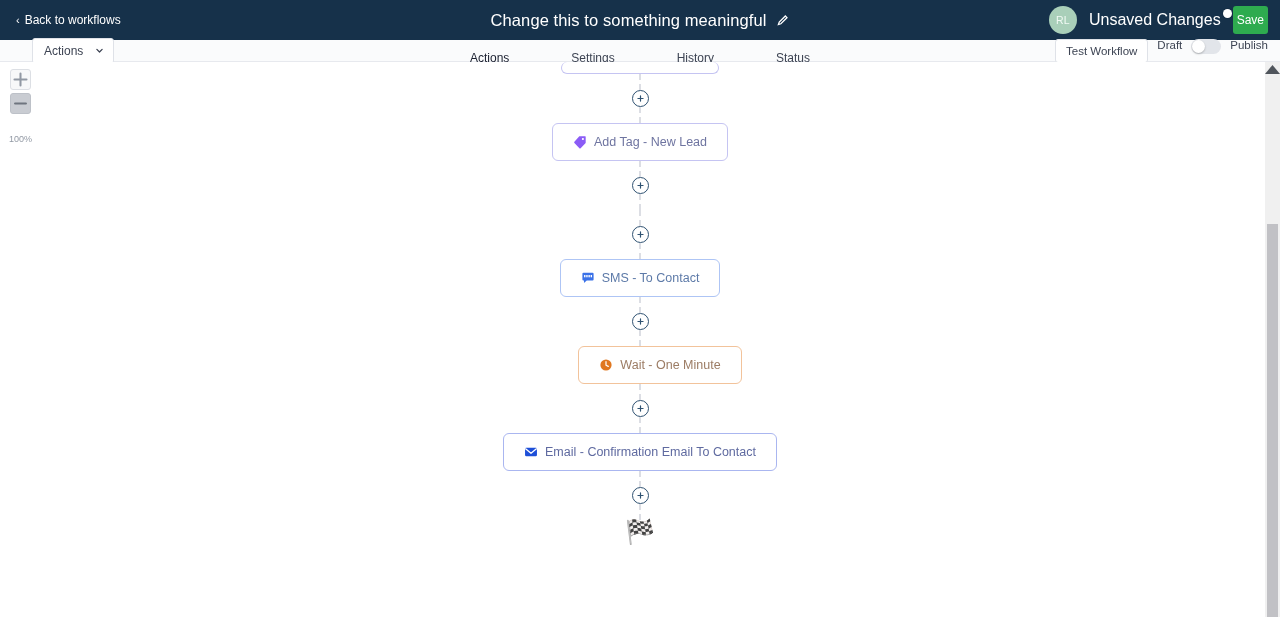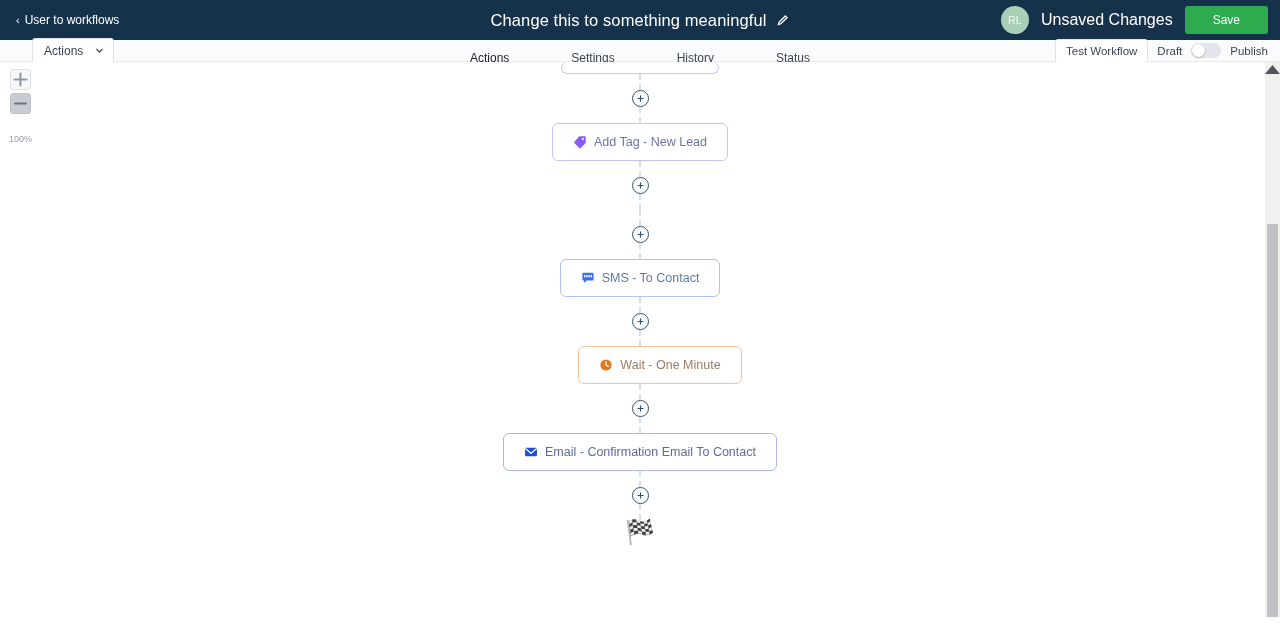--- a/index.html
+++ b/index.html
@@ -80,21 +80,21 @@
     color: #ffffff;
     font-size: 16px;
     white-space: nowrap;
   }
   .save-btn {
     background: #2eab4f;
     color: #ffffff;
     font-size: 12px;
     border: none;
     border-radius: 3px;
-    padding: 7px 28px;
+    padding: 7px 4px;
     cursor: pointer;
     font-family: inherit;
     position: relative;
   }
   .notif-dot {
     position: absolute;
     width: 9px; height: 9px;
     border-radius: 50%;
     background: #ffffff;
     top: 3px;
@@ -155,21 +155,20 @@
     content: "";
     position: absolute;
     left: 8px; right: 8px;
     bottom: 0;
     height: 2.5px;
     background: #12151c;
   }
   .subnav-right {
     margin-left: auto;
     display: flex;
-    align-items: center;
     gap: 9px;
   }
   .test-btn {
     background: #ffffff;
     border: 1px solid #dfe2e8;
     border-radius: 3px;
     padding: 5px 10px;
     font-size: 11.5px;
     color: #3d4453;
     cursor: pointer;
@@ -320,21 +319,21 @@
     border-radius: 0;
     cursor: pointer;
   }
 </style>
 </head>
 <body>
 
 <div class="topbar">
   <div class="back-link">
     <span class="back-chevron">‹</span>
-    <span>User to workflows</span>
+    <span>Back to workflows</span>
   </div>
 
   <div class="topbar-title-wrap">
     <span class="topbar-title">Change this to something meaningful</span>
     <span class="pencil-icon">
       <svg viewBox="0 0 16 16" fill="none" stroke="currentColor" stroke-width="1.6" stroke-linecap="round">
         <path d="M3 13 L4 10 L11.5 2.5 L13.5 4.5 L6 12 Z"></path>
       </svg>
     </span>
   </div>

